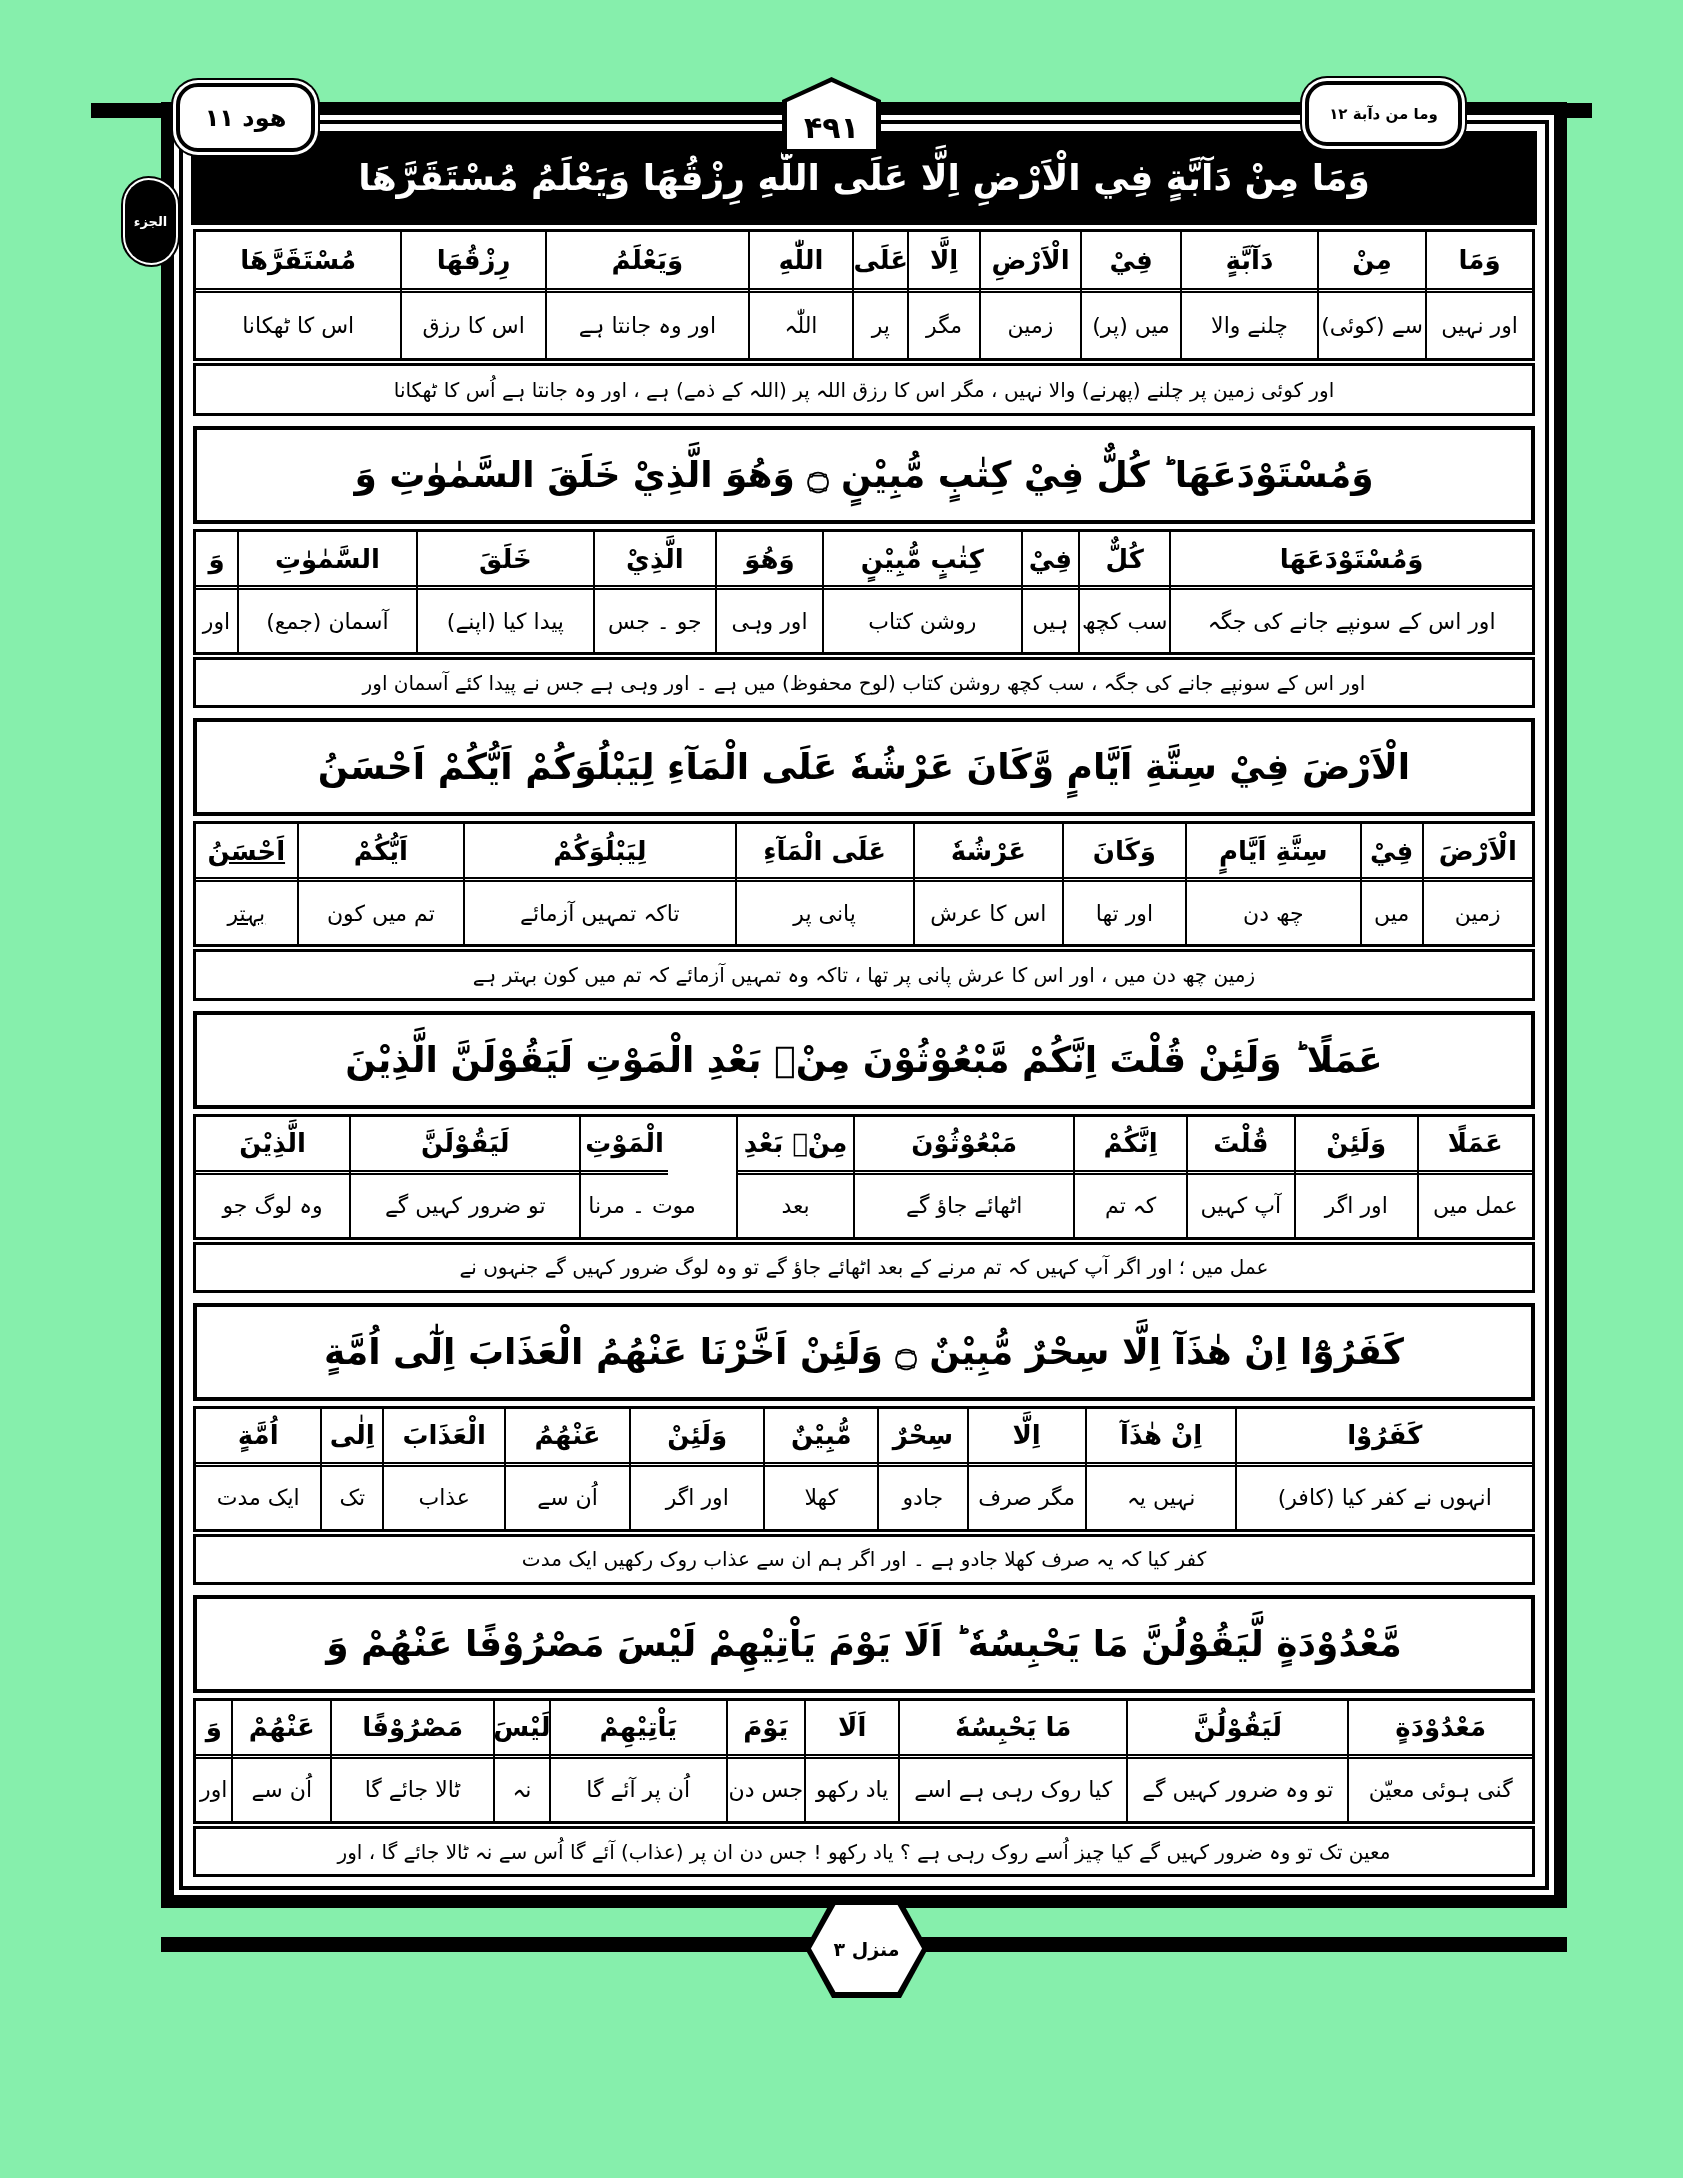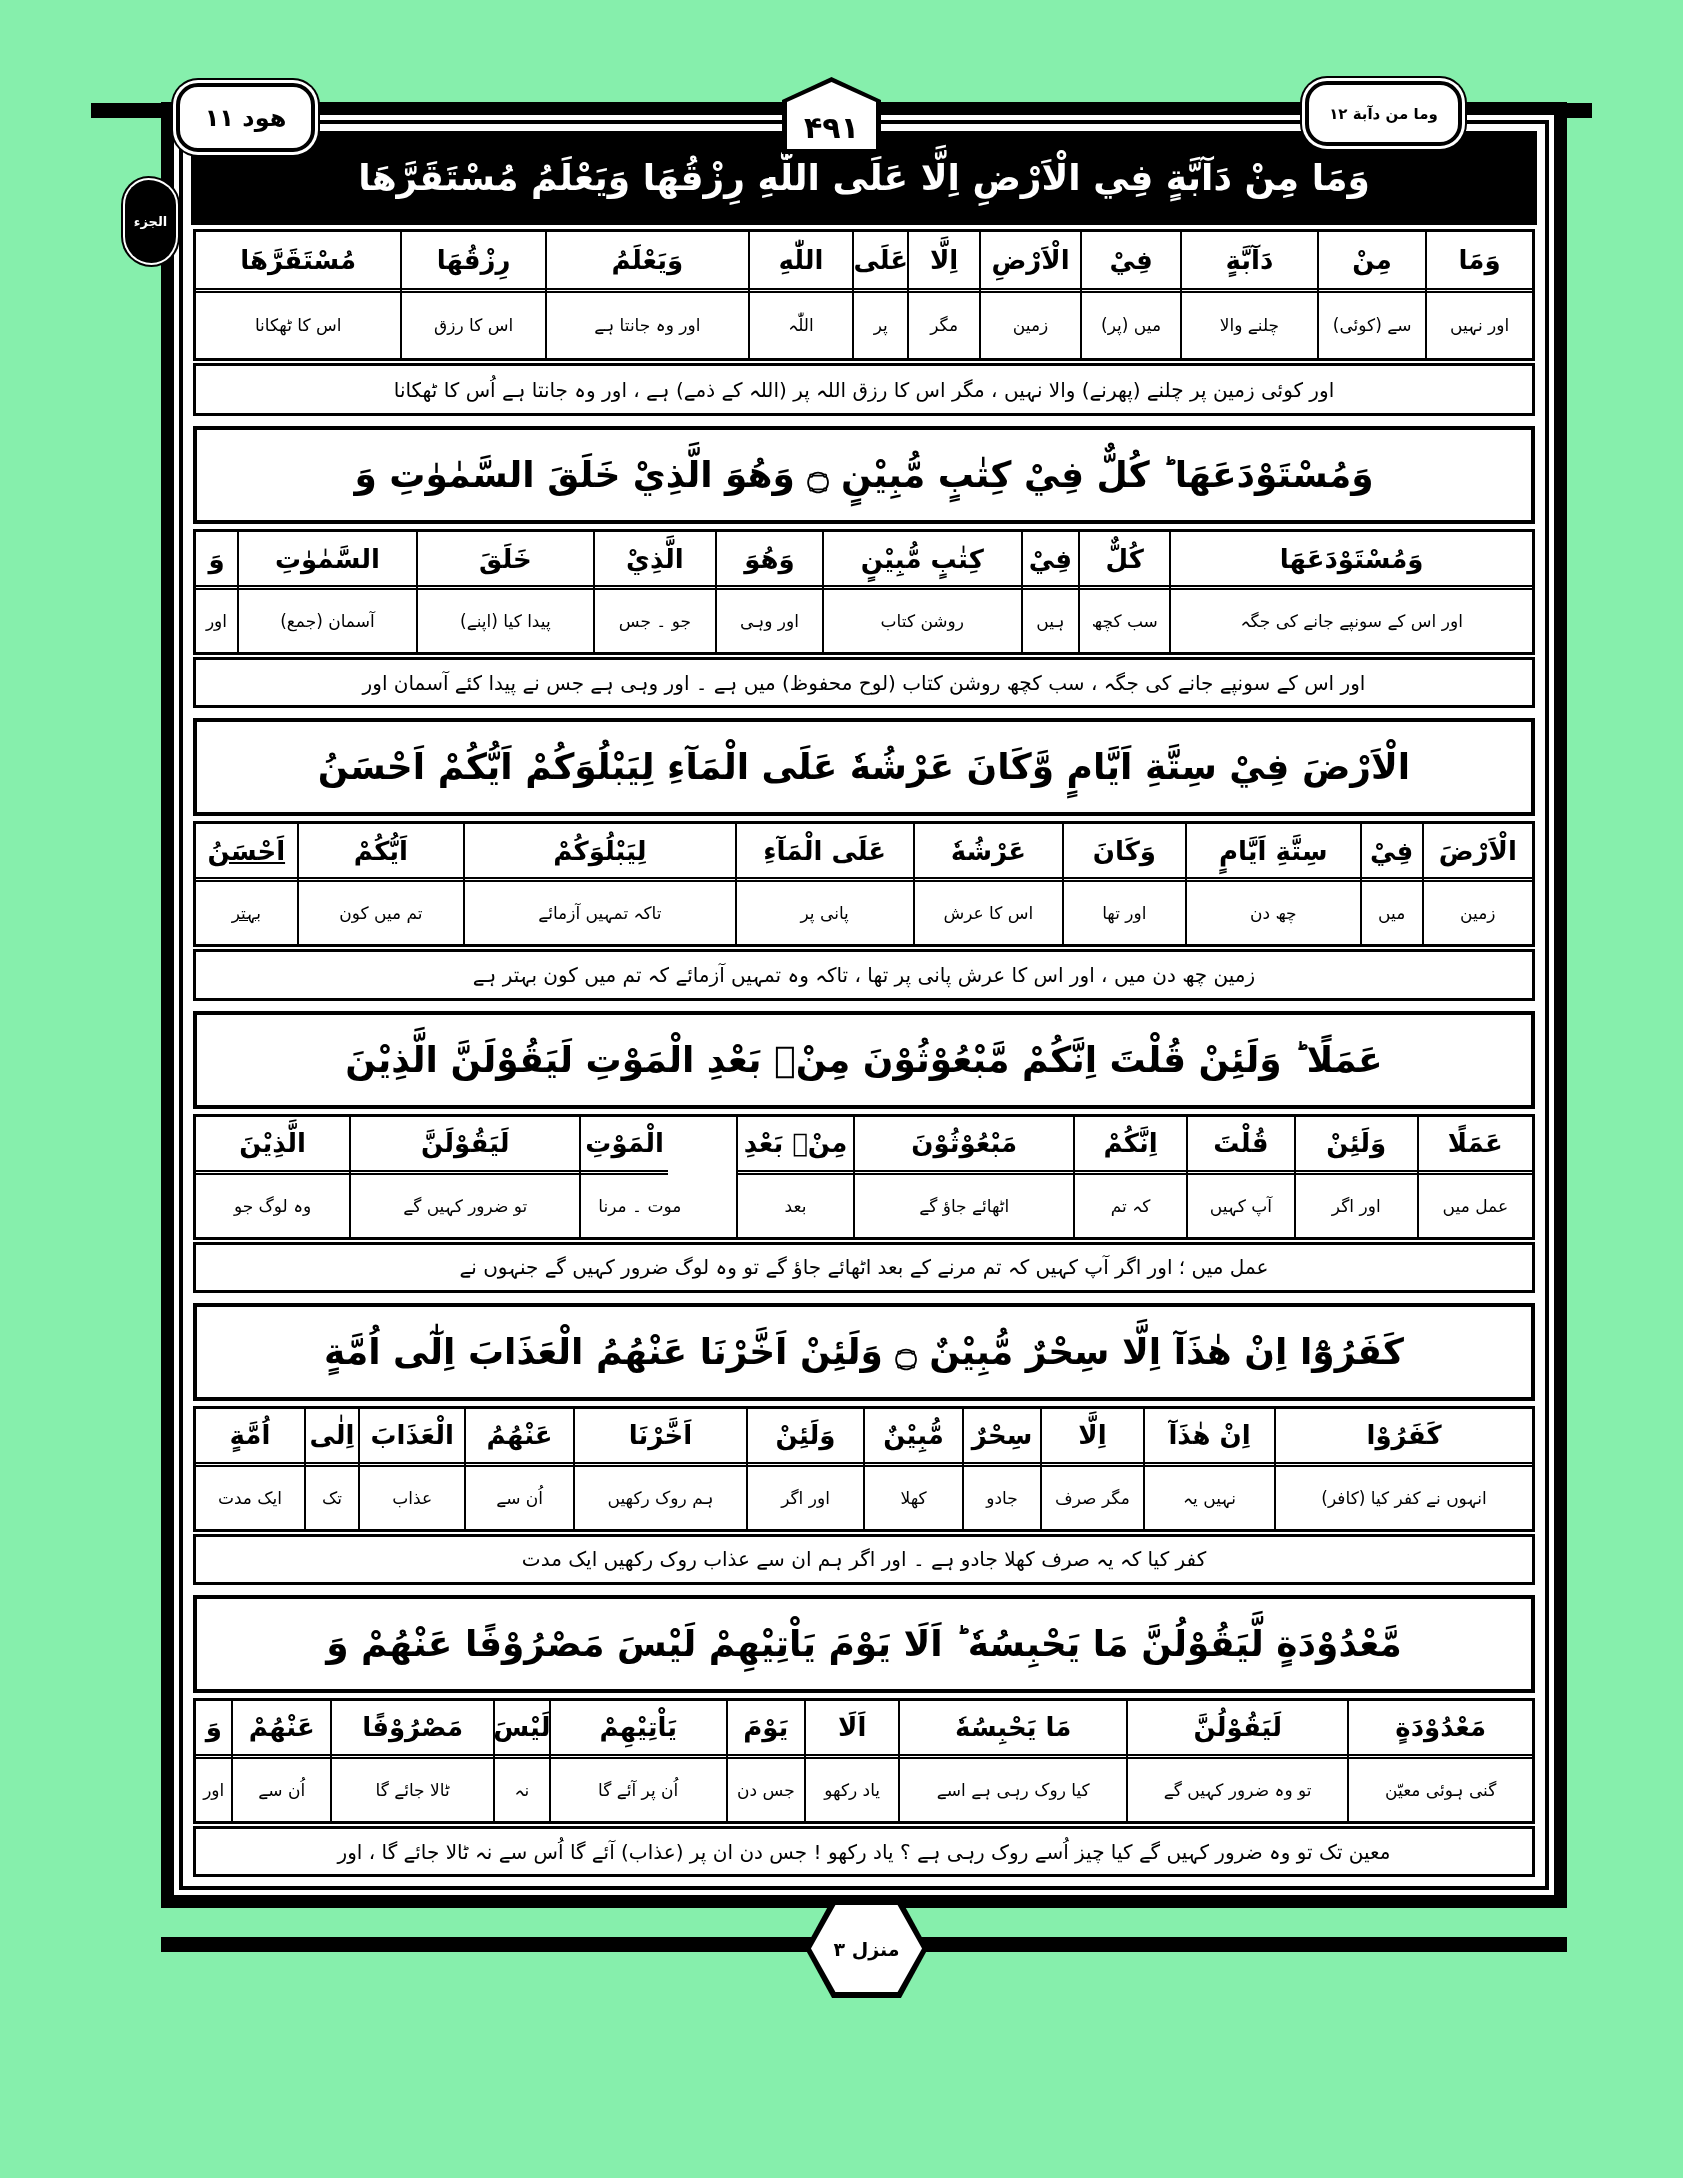--- a/index.html
+++ b/index.html
@@ -62,21 +62,21 @@
   .words{display:flex;flex-direction:row;flex:8 1 0;min-height:0;border:3px solid #000;margin:2px;}
   .word-col{display:flex;flex-direction:column;min-width:0;flex:1 1 0;}
   .word-col + .word-col{border-right:2px solid #000;} 
   .word-ar{
     flex:4.6 1 0;display:flex;align-items:center;justify-content:center;
     font-size:26px;font-weight:bold;border-bottom:5px double #000;
     white-space:nowrap;overflow:hidden;padding:0 4px;min-height:0;line-height:1.4;
   }
   .word-ur{
     flex:5.4 1 0;display:flex;align-items:center;justify-content:center;
-    font-size:17px;white-space:nowrap;overflow:hidden;padding:0 17px;min-height:0;border-radius:31px;
+    font-size:22px;white-space:nowrap;overflow:hidden;padding:0 7px;min-height:0;border-radius:31px;
   }
   .full-row{
     flex:3 1 0;min-height:0;border:3px solid #000;margin:0 2px 2px 2px;
     display:flex;align-items:center;justify-content:center;
     font-size:20px;white-space:nowrap;overflow:hidden;padding:0 14px;
   }
 
   
   .bottom-bar{position:absolute;left:161px;top:1937px;width:1406px;height:15px;background:#000;z-index:1;}
   .manzil-outer{
@@ -311,24 +311,20 @@
               <div class="word-ur">جادو</div>
             </div>
             <div class="word-col" style="flex-grow: 7.55;">
               <div class="word-ar">مُّبِيْنٌ</div>
               <div class="word-ur">کھلا</div>
             </div>
             <div class="word-col" style="flex-grow: 8.95;">
               <div class="word-ar">وَلَئِنْ</div>
               <div class="word-ur">اور اگر</div>
             </div>
-            <div class="word-col" style="flex-grow: 13.3;">
-              <div class="word-ar">اَخَّرْنَا</div>
-              <div class="word-ur">ہم روک رکھیں</div>
-            </div>
             <div class="word-col" style="flex-grow: 8.3;">
               <div class="word-ar">عَنْهُمُ</div>
               <div class="word-ur">اُن سے</div>
             </div>
             <div class="word-col" style="flex-grow: 8.1;">
               <div class="word-ar">الْعَذَابَ</div>
               <div class="word-ur">عذاب</div>
             </div>
             <div class="word-col" style="flex-grow: 4.05;">
               <div class="word-ar">اِلٰى</div>

